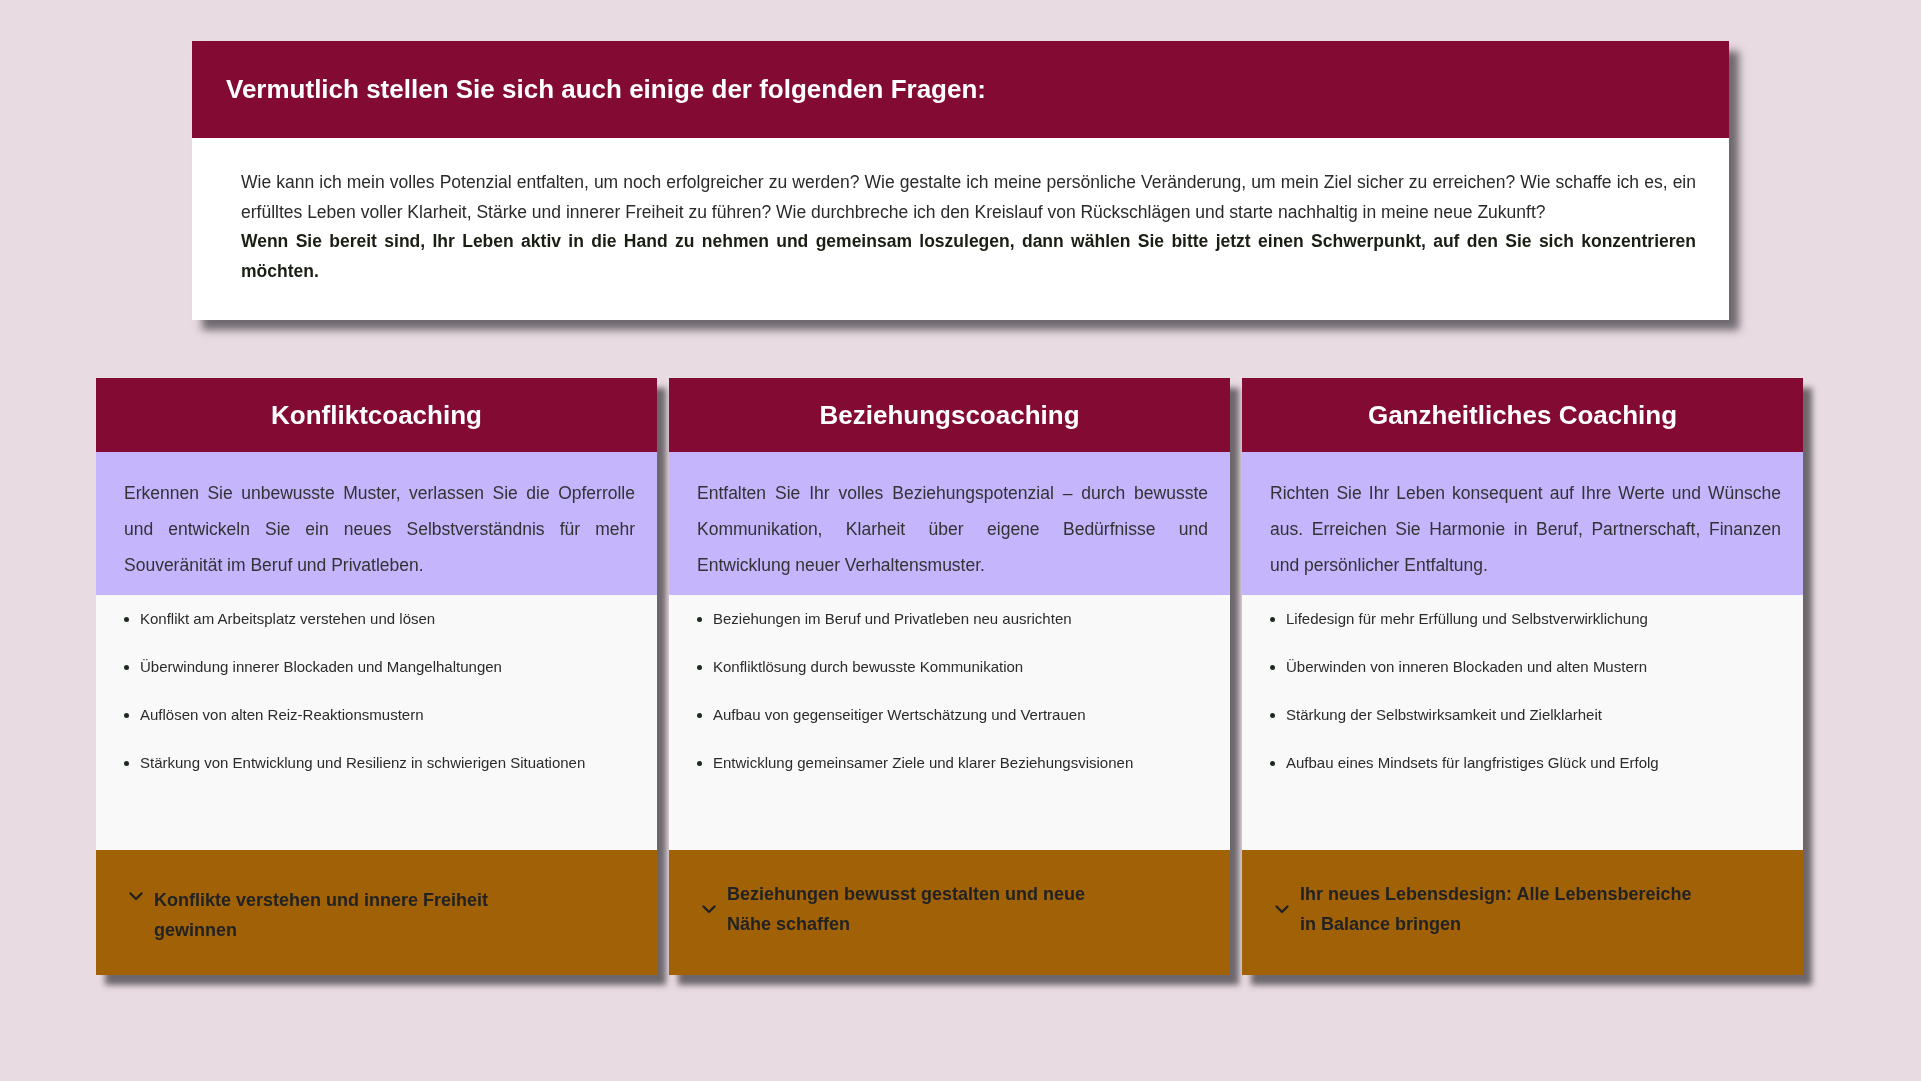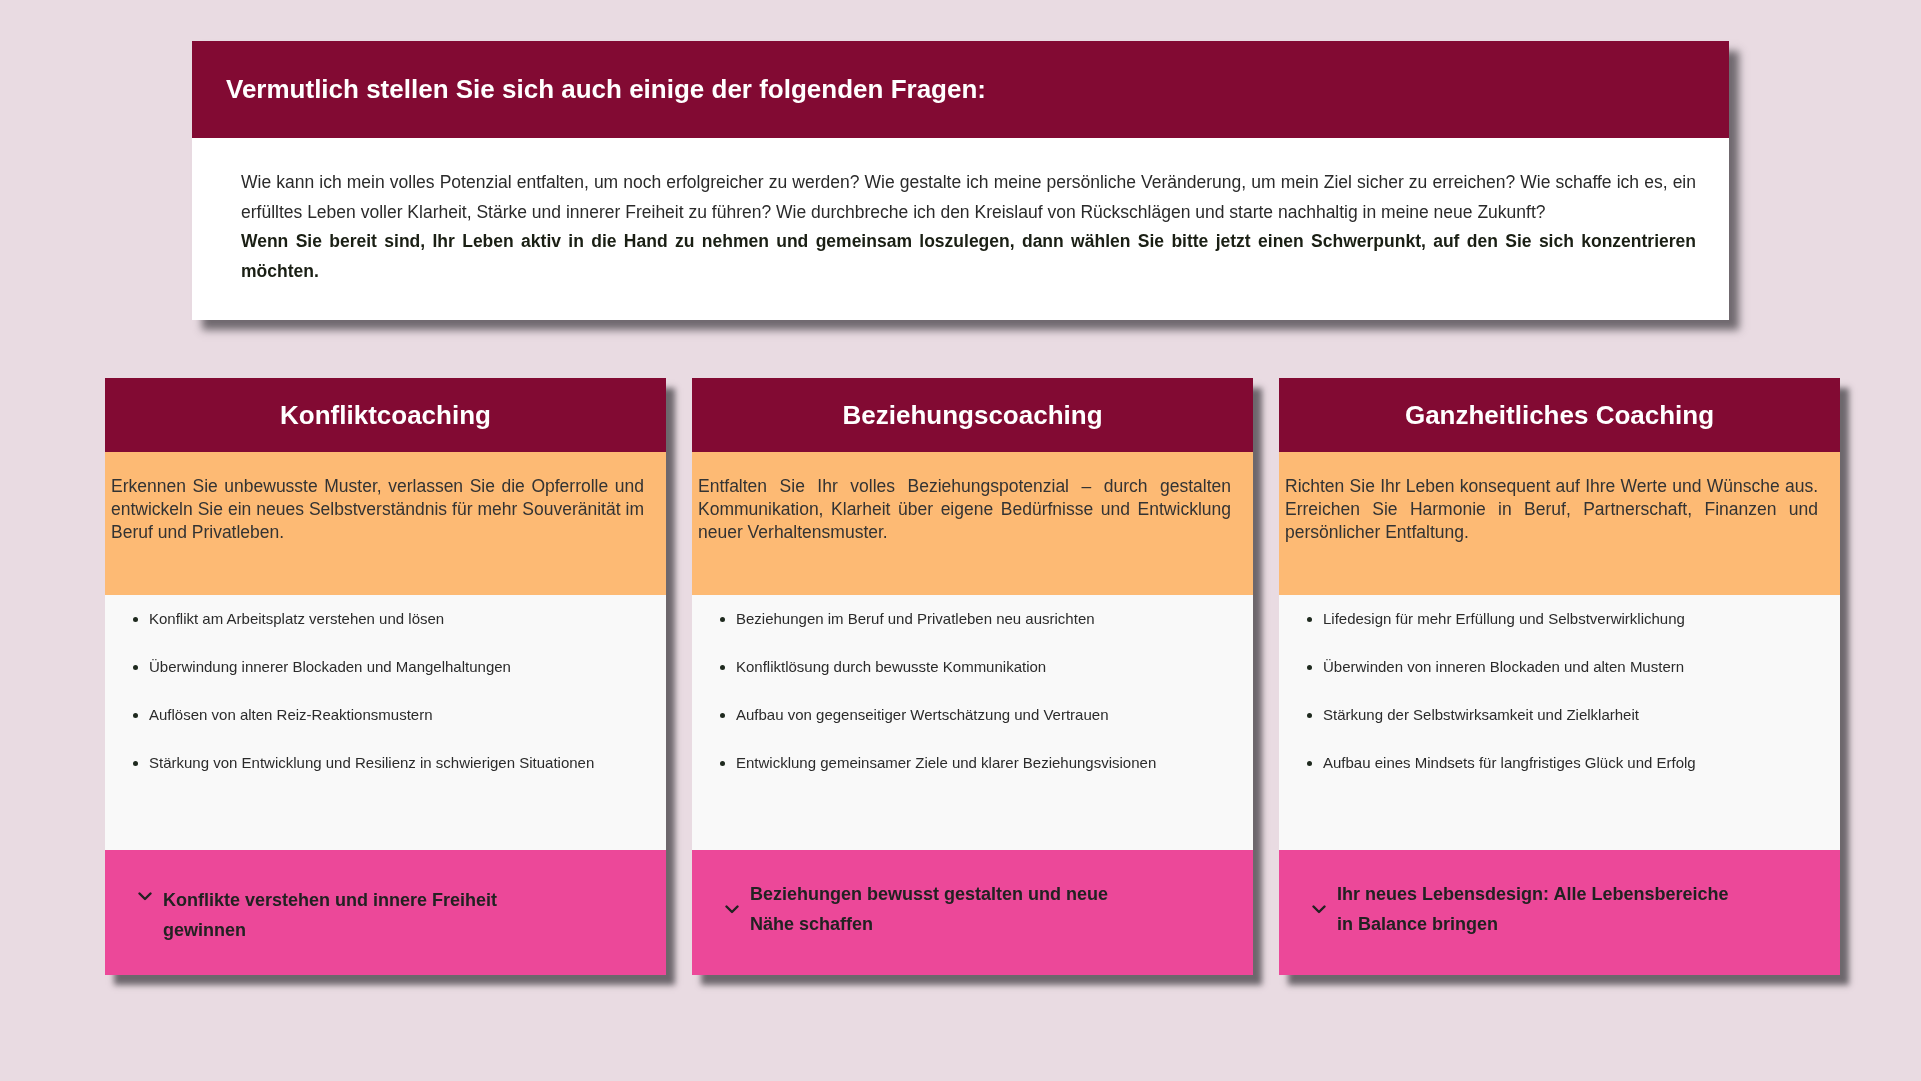--- a/index.html
+++ b/index.html
@@ -19,54 +19,54 @@
     height:97px; display:flex; align-items:center;
     padding-left:34px; font-weight:bold; font-size:26px;
   }
   .intro-body {
     padding:30px 33px 34px 49px;
     font-size:17.5px; line-height:29.5px; color:#2a2a2a;
     text-align:justify;
   }
   .intro-body .bold { font-weight:bold; color:#1a1f14; display:block; }
   .cards {
-    position:absolute; left:105px; top:378px;
-    display:flex; gap:26px;justify-content:flex-end;
+    position:absolute; left:96px; top:378px;
+    display:flex; gap:12px;justify-content:flex-end;
   }
   .card {
     width:561px; height:597px;
     background:#fff; display:flex; flex-direction:column;
     box-shadow: 9px 10px 6px rgba(95,90,95,0.9);
   }
   .card-header {
     background:#820a33; color:#fff;
     height:74px; display:flex; align-items:center; justify-content:center;
     font-weight:bold; font-size:26px;
   }
   .card-intro {
-    background:#fdba74; height:143px; box-sizing:border-box;
-    padding:23px 22px 0 6px;
-    font-size:17.5px; line-height:23px; color:#333;
+    background:#c4b5fd; height:143px; box-sizing:border-box;
+    padding:23px 22px 0 28px;
+    font-size:17.5px; line-height:36px; color:#333;
     text-align:justify;
   }
   .card-list {
     background:#f9f9f9; height:255px; box-sizing:border-box;
     margin:0; padding:13px 22px 0 44px;
     list-style:none;
   }
   .card-list li {
     position:relative; font-size:15px; color:#2b2b2b;
     height:48px; line-height:22px;
   }
   .card-list li .bullet {
     position:absolute; left:-16px; top:9px;
     width:5px; height:5px; border-radius:50%; background:#1f2a1f;
   }
   .accordion {
-    background:#ec4899; flex:1;
+    background:#a16207; flex:1;
     display:flex; align-items:flex-start;
     padding:36px 23px 0 30px; box-sizing:border-box;
     cursor:pointer;
   }
   .accordion .chev {
     width:20px; height:20px; margin-right:8px; flex-shrink:0;
     display:flex; align-items:center; justify-content:center;
   }
   .accordion .title {
     font-weight:bold; font-size:18px; line-height:29.5px; color:#222;
@@ -101,21 +101,21 @@
         <svg width="14" height="9" viewBox="0 0 14 9">
             <path d="M1.5 1.5 L7 7 L12.5 1.5" fill="none" stroke="#222" stroke-width="2.4" stroke-linecap="round" stroke-linejoin="round"></path>
           </svg>
       </span>
       <span class="title">Konflikte verstehen und innere Freiheit gewinnen</span>
     </div>
   </article>
 
   <article class="card">
     <div class="card-header">Beziehungscoaching</div>
-    <div class="card-intro">Entfalten Sie Ihr volles Beziehungspotenzial – durch gestalten Kommunikation, Klarheit über eigene Bedürfnisse und Entwicklung neuer Verhaltensmuster.</div>
+    <div class="card-intro">Entfalten Sie Ihr volles Beziehungspotenzial – durch bewusste Kommunikation, Klarheit über eigene Bedürfnisse und Entwicklung neuer Verhaltensmuster.</div>
     <ul class="card-list">
       <li><span class="bullet"></span><span>Beziehungen im Beruf und Privatleben neu ausrichten</span></li>
       <li><span class="bullet"></span><span>Konfliktlösung durch bewusste Kommunikation</span></li>
       <li><span class="bullet"></span><span>Aufbau von gegenseitiger Wertschätzung und Vertrauen</span></li>
       <li><span class="bullet"></span><span>Entwicklung gemeinsamer Ziele und klarer Beziehungsvisionen</span></li>
     </ul>
     <div class="accordion two-line">
       <span class="chev">
         <svg width="14" height="9" viewBox="0 0 14 9">
             <path d="M1.5 1.5 L7 7 L12.5 1.5" fill="none" stroke="#222" stroke-width="2.4" stroke-linecap="round" stroke-linejoin="round"></path>

